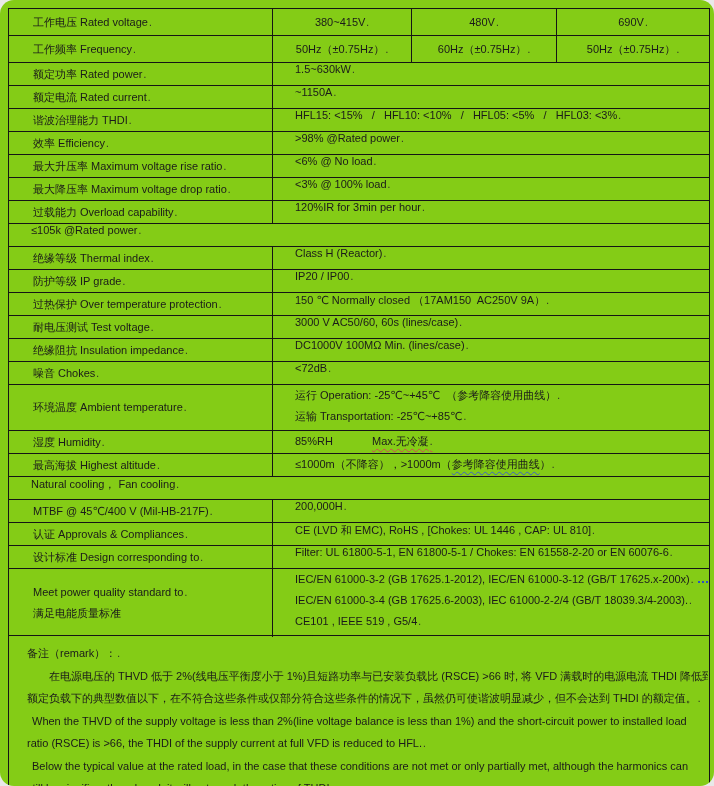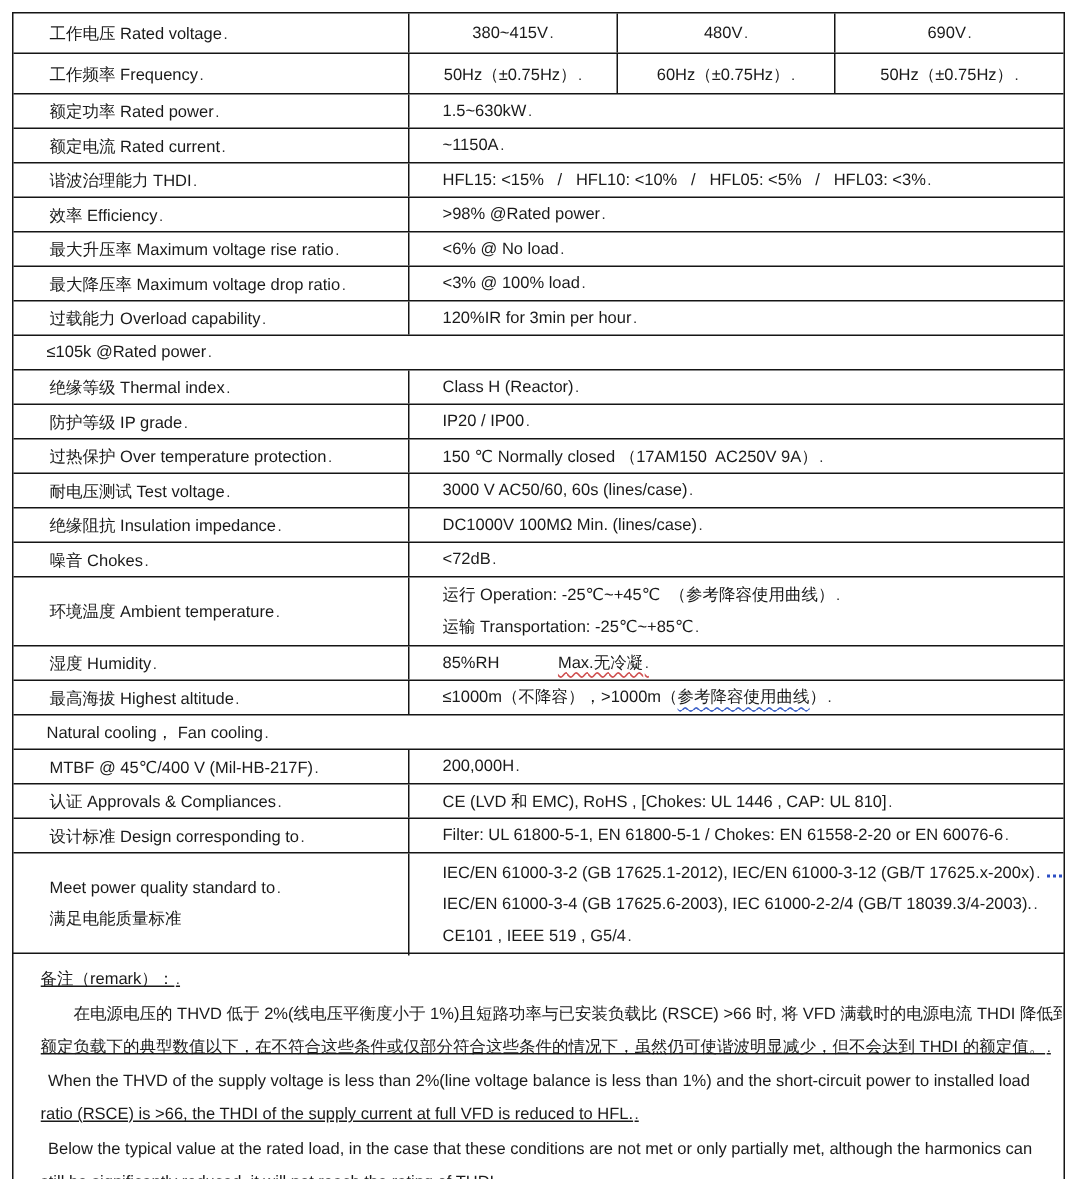--- a/index.html
+++ b/index.html
@@ -1,38 +1,38 @@
 <!DOCTYPE html>
 <html><head>
 <meta charset="utf-8">
 <style>
   * { margin:0; padding:0; box-sizing:border-box; }
   html,body { background:#e9e9e9; }
   .sheet {
     position:relative; width:714px; height:786px; margin:0 auto;
-    background:#ffffff; overflow:hidden;
+    background:#84cc16; overflow:hidden;
     font-family:"Liberation Sans","DejaVu Sans",sans-serif;
-    color:#1a1a1a; font-size:11px;
+    color:#1a1a1a; font-size:11px;border-radius:14px;
   }
   .spec-table {
     position:absolute; left:8px; top:8px; width:702px; height:628px;
     border:1px solid #151515;
   }
   .row { display:flex; border-bottom:1px solid #151515; height:23px; align-items:stretch; }
   .row:last-child { border-bottom:none; }
   .row.h1 { height:27px; }
   .row.h2 { height:46px; }
   .row.h3 { height:68px; }
   .lbl {
     width:264px; flex:0 0 264px; border-right:1px solid #151515;
     display:flex; flex-direction:column; justify-content:center;
     padding-left:24px;
   }
   .val {
-    flex:1 1 auto; display:flex; flex-direction:column; justify-content:center;
+    flex:1 1 auto; display:flex; flex-direction:column; 
     padding-left:22px; overflow:hidden;
   }
   .val span, .lbl span, .cell span { white-space:pre; }
   .cells { flex:1 1 auto; display:flex; }
   .cell {
     display:flex; align-items:center; justify-content:center;
     border-right:1px solid #151515; overflow:hidden;
   }
   .cell:last-child { border-right:none; }
   .c1 { flex:0 0 139px; } .c2 { flex:0 0 145px; } .c3 { flex:1 1 auto; }
@@ -44,21 +44,21 @@
   .squiggle-blue {
     display:inline-block; width:10px; height:7px; margin-left:4px;
     border-bottom:2px dotted #2d4fc4;
   }
   .remark {
     position:absolute; left:8px; top:636px; width:702px; height:170px;
     border:1px solid #151515; border-top:none; overflow:hidden;
     padding-top:6px;
   }
   .remark div { line-height:22px; white-space:pre; overflow:hidden; }
-  .r-base   { margin-left:18px;text-decoration:underline; }
+  .r-base   { margin-left:18px; }
   .r-indent { margin-left:18px; text-indent:22px; }
   .r-en     { margin-left:23px; }
 </style>
 </head>
 <body>
 
 <div class="sheet">
   <div class="spec-table">
 
     <div class="row h1">

